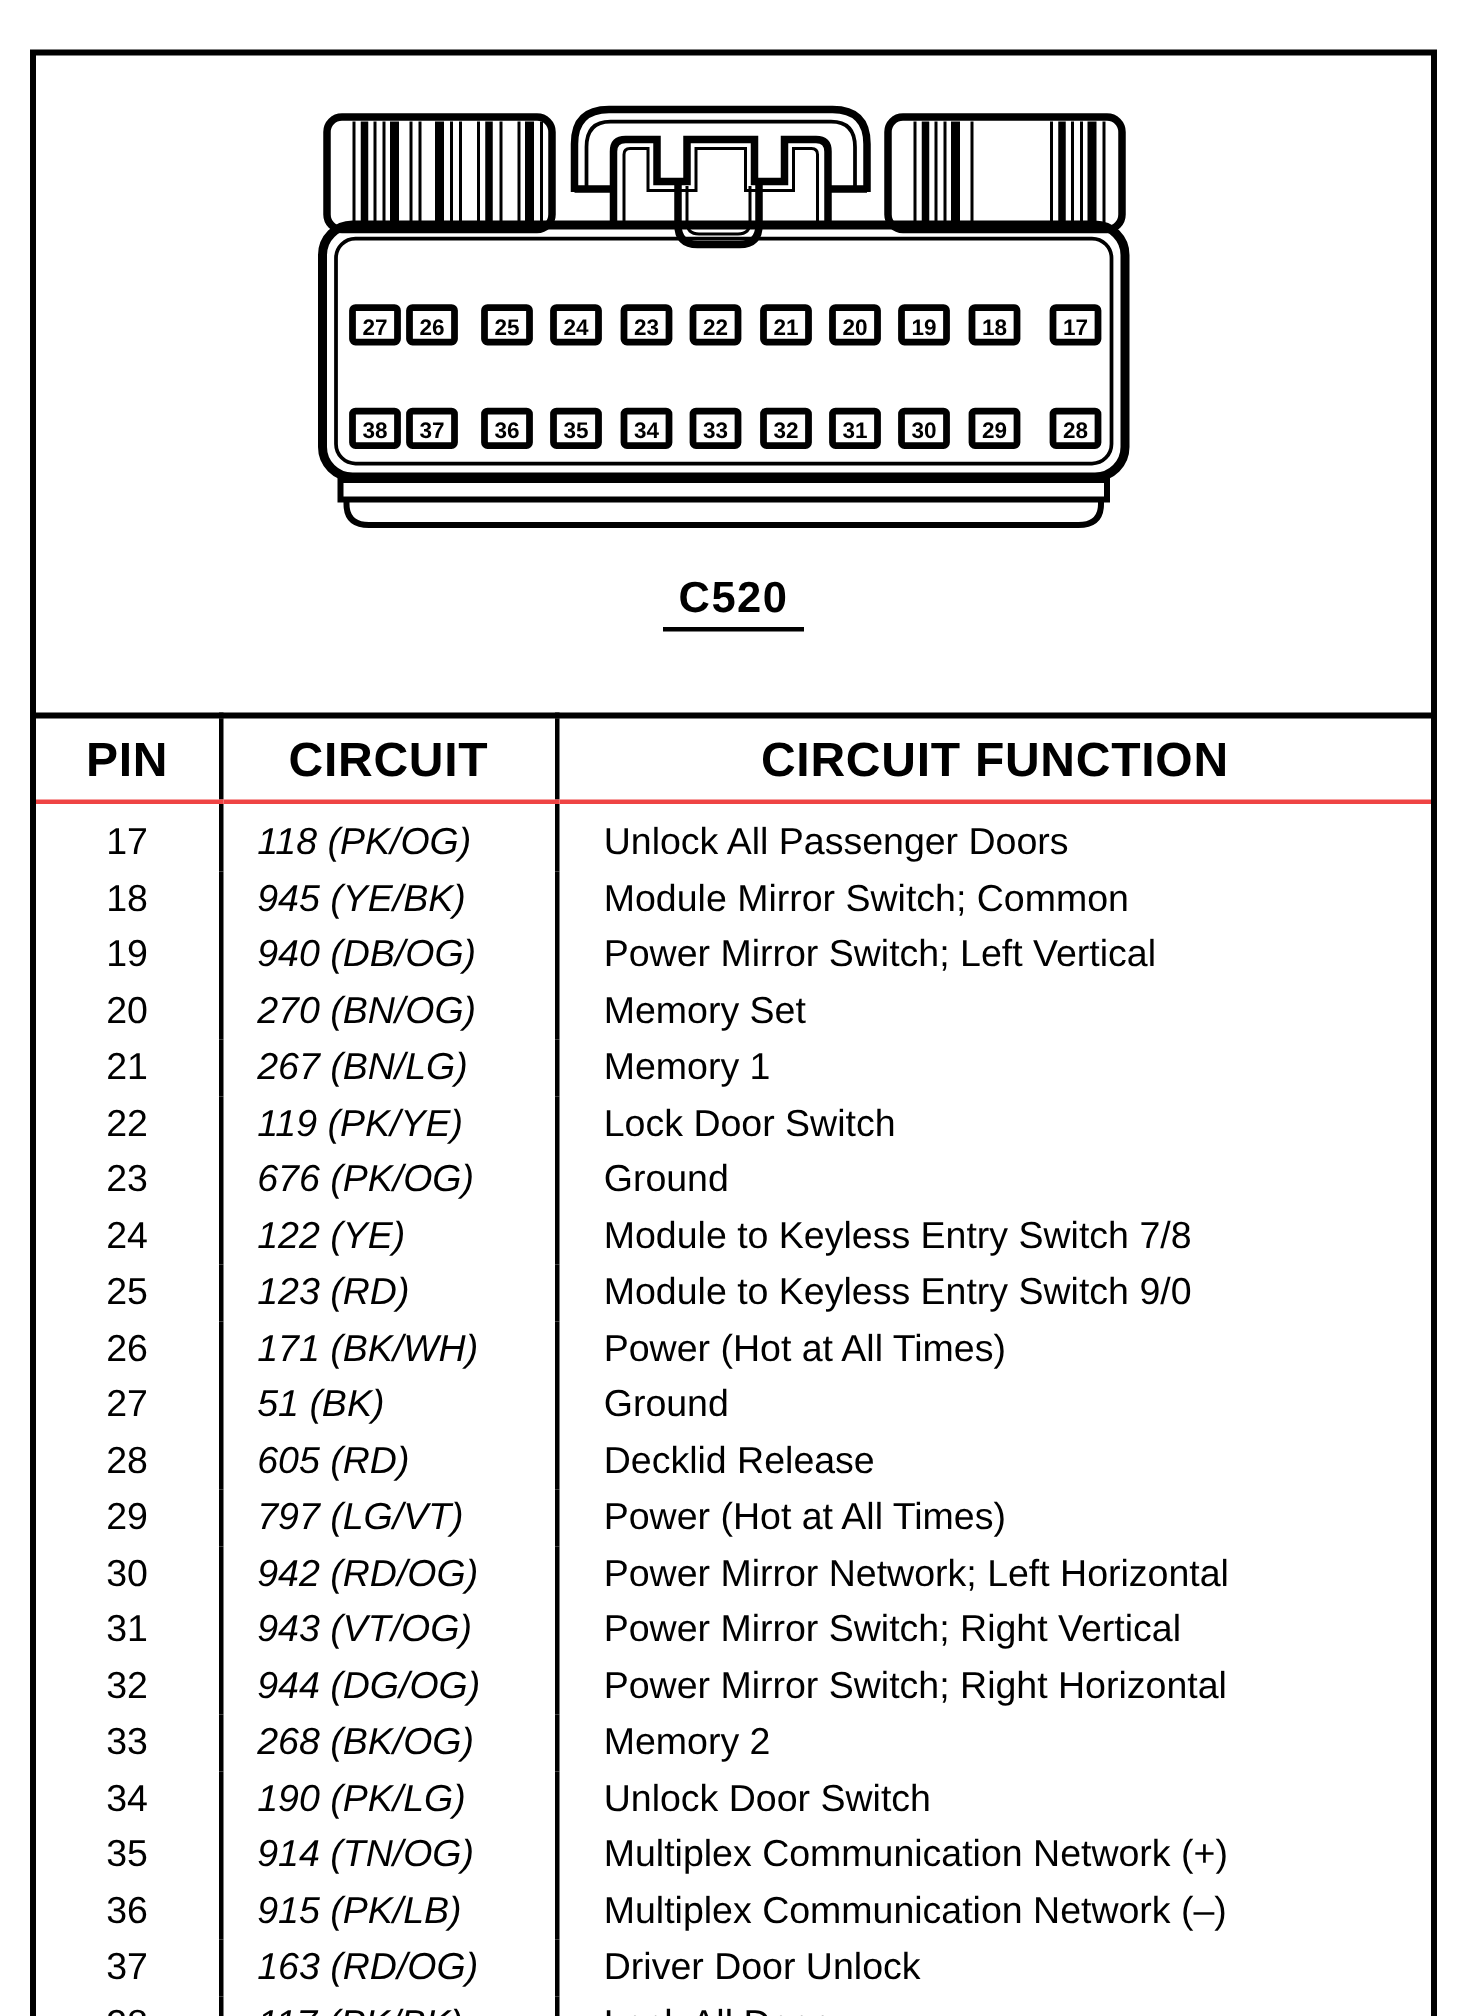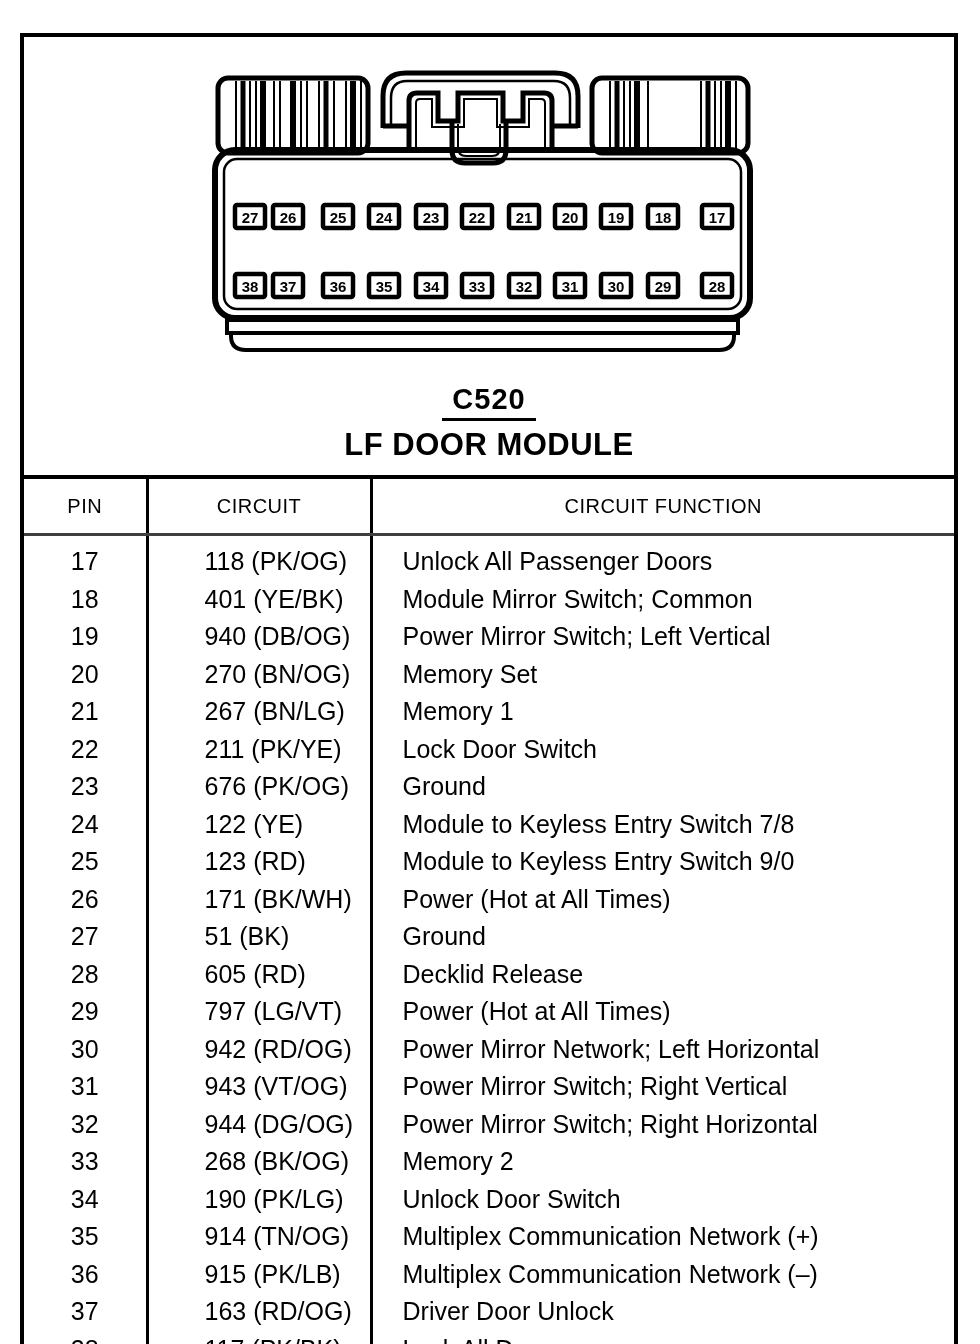--- a/index.html
+++ b/index.html
@@ -44,41 +44,41 @@
   }
   table.pin-table{
     width:100%;
     border-collapse:collapse;
     border-top:4px solid #000;
     table-layout:fixed;
   }
   col.c-pin{width:123px;}
   col.c-circuit{width:224px;}
   .pin-table th{
-    font-size:20px;
-    font-weight:normal;
+    font-size:32px;
+    font-weight:bold;
     height:52px;
     text-align:center;
-    border-bottom:3px solid #404040;
+    border-bottom:3px solid #ef4444;
     letter-spacing:0.5px;
   }
   .pin-table th + th, .pin-table td + td{
     border-left:3px solid #000;
   }
   .pin-table tbody tr:first-child td{padding-top:8px;}
   .pin-table tbody tr:last-child td{padding-bottom:10px;}
   .pin-table td{
     height:35.5px;
     font-size:25px;
     vertical-align:middle;
     white-space:nowrap;
     overflow:hidden;
   }
   td.pin{text-align:center;}
-  td.circuit{padding-left:56px;}
+  td.circuit{padding-left:23px;font-style:italic;}
   td.func{padding-left:30px;margin-top:31px;}
 </style>
 </head>
 <body>
 
 <div class="page">
 
   <div class="diagram-area">
     <svg class="connector-svg" width="930" height="318" viewBox="24 37 930 318" xmlns="http://www.w3.org/2000/svg">
       <g stroke="#000" fill="none" stroke-linecap="butt">
@@ -226,21 +226,20 @@
               <rect x="702" y="274" width="30" height="23" rx="2" fill="#ffffff" stroke="#000000" stroke-width="4.5"></rect>
               <text x="717" y="292" text-anchor="middle" font-size="15" font-weight="bold" fill="#000000" stroke="none">28</text>
             </g>
           </g>
       </g>
     </svg>
 
     <div class="title-c520">
       <span>C520</span>
     </div>
-    <div class="title-module">LF DOOR MODULE</div>
   </div>
 
   <table class="pin-table">
     <colgroup>
         <col class="c-pin">
         <col class="c-circuit">
         <col class="c-func">
       </colgroup>
     <thead>
       <tr>
@@ -250,41 +249,41 @@
       </tr>
     </thead>
     <tbody id="pin-table-body">
         <tr>
           <td class="pin">17</td>
           <td class="circuit">118 (PK/OG)</td>
           <td class="func">Unlock All Passenger Doors</td>
         </tr>
         <tr>
           <td class="pin">18</td>
-          <td class="circuit">401 (YE/BK)</td>
+          <td class="circuit">945 (YE/BK)</td>
           <td class="func">Module Mirror Switch; Common</td>
         </tr>
         <tr>
           <td class="pin">19</td>
           <td class="circuit">940 (DB/OG)</td>
           <td class="func">Power Mirror Switch; Left Vertical</td>
         </tr>
         <tr>
           <td class="pin">20</td>
           <td class="circuit">270 (BN/OG)</td>
           <td class="func">Memory Set</td>
         </tr>
         <tr>
           <td class="pin">21</td>
           <td class="circuit">267 (BN/LG)</td>
           <td class="func">Memory 1</td>
         </tr>
         <tr>
           <td class="pin">22</td>
-          <td class="circuit">211 (PK/YE)</td>
+          <td class="circuit">119 (PK/YE)</td>
           <td class="func">Lock Door Switch</td>
         </tr>
         <tr>
           <td class="pin">23</td>
           <td class="circuit">676 (PK/OG)</td>
           <td class="func">Ground</td>
         </tr>
         <tr>
           <td class="pin">24</td>
           <td class="circuit">122 (YE)</td>

